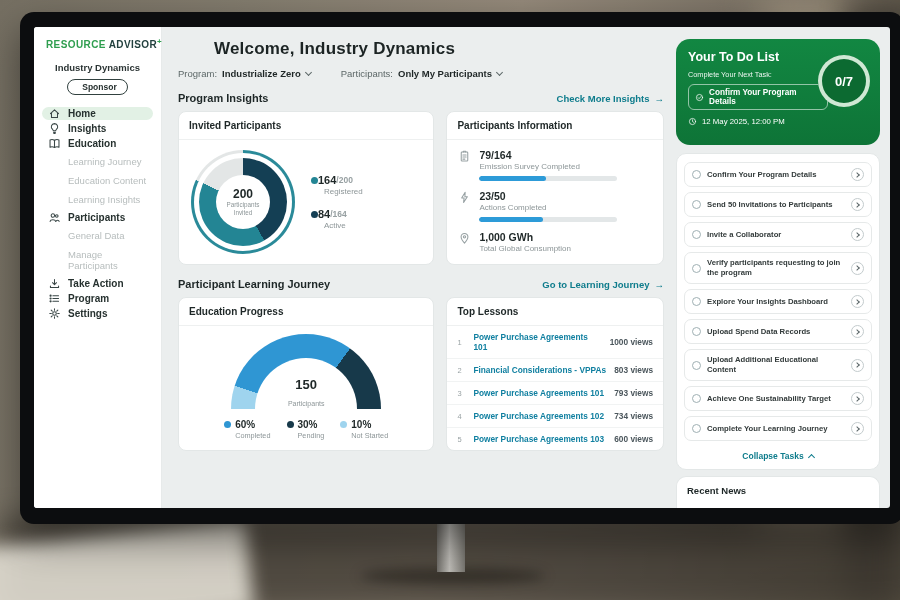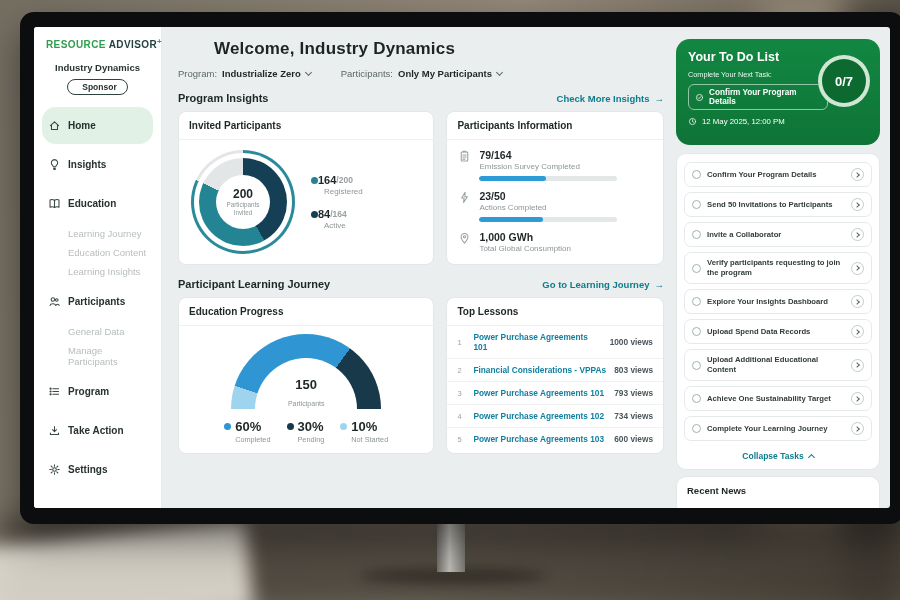--- a/index.html
+++ b/index.html
@@ -20,21 +20,21 @@
   .screen { position:absolute; left:14px; top:15px; width:856px; height:481px; background:#ebeeee; border-radius:3px; overflow:hidden; display:flex; }
 
   
   .sidebar { width:128px; flex-shrink:0; background:#fff; padding:10px 0 0; border-right:1px solid #e7eaea; }
   .logo { padding:0 12px; font-size:10px; font-weight:700; letter-spacing:.4px; white-space:nowrap; }
   .logo .g { color:#2f9e4f; } .logo .d { color:#23413f; } .logo .plus { color:#2f9e4f; font-size:8px; vertical-align:super; }
   .org { text-align:center; margin-top:12px; }
   .org-name { font-size:9.5px; font-weight:700; color:#2b3434; }
   .sponsor-pill { display:inline-flex; align-items:center; gap:4px; margin-top:6px; border:1px solid #31413f; border-radius:10px; padding:2px 10px; font-size:8.5px; font-weight:600; color:#26302f; background:#fff; }
   .nav { margin-top:12px; }
-  .nav-item { display:flex; align-items:center; gap:7px; margin:2px 8px; padding:12px 6px; border-radius:14px; font-size:10px; font-weight:700; color:#26312f; cursor:default; }
+  .nav-item { display:flex; align-items:center; gap:7px; margin:2px 8px; padding:0 6px; border-radius:14px; font-size:10px; font-weight:700; color:#26312f; cursor:default; }
   .nav-item.active { background:#e2f1e5; }
   .nav-item svg { width:13px; height:13px; flex-shrink:0; }
   .nav-sub { display:block; margin:0 8px; padding:4px 6px 4px 26px; font-size:9.5px; font-weight:400; color:#b7bdbd; }
 
   
   .main { flex:1; min-width:0; padding:12px 12px 0 16px; display:flex; flex-direction:column; }
   .welcome { font-size:17px; font-weight:700; color:#1c2424; letter-spacing:.2px;margin-left:36px; }
   .filters { display:flex; gap:30px; margin-top:9px; font-size:9.5px; color:#5d6868; align-items:center; }
   .filter { display:flex; align-items:center; gap:5px; }
   .filter b { color:#1e2626; font-size:9.5px; }
@@ -77,21 +77,21 @@
   .card-edu { flex:1.18; }
   .edu-body { padding:8px 10px 9px; display:flex; flex-direction:column; align-items:center; }
   .gaugewrap { position:relative; width:150px; height:76px; overflow:hidden; }
   .gauge { position:absolute; left:0; top:0; width:150px; height:150px; border-radius:50%;
            background:conic-gradient(from 270deg, #9fd4ee 0 18deg, #2f96d3 18deg 126deg, #17394a 126deg 180deg, transparent 180deg 360deg); }
   .gauge-hole { position:absolute; left:24px; top:24px; width:102px; height:102px; border-radius:50%; background:#fff; }
   .gauge-center { position:absolute; left:0; right:0; bottom:0; text-align:center; }
   .gauge-center b { font-size:13px; color:#1e2727; display:block; }
   .gauge-center span { font-size:7px; color:#8d9698; }
   .edu-legend { display:flex; gap:16px; margin-top:9px; }
-  .edu-leg-pct { display:flex; align-items:center; gap:4px; font-size:13px; font-weight:700; color:#1e2727; }
+  .edu-leg-pct { display:flex; align-items:center; gap:4px; font-size:10px; font-weight:700; color:#1e2727; }
   .edu-leg-lab { margin-left:11px; font-size:7.3px; color:#8d9698; margin-top:1px; }
 
   
   .card-lessons { flex:1; display:flex; flex-direction:column; }
   .lesson-row { display:flex; align-items:center; gap:8px; padding:6px 10px; border-bottom:1px solid #f1f3f3; }
   .lesson-rank { width:8px; font-size:7.5px; color:#9aa3a5; }
   .lesson-title { flex:1; font-size:8.3px; font-weight:600; color:#0f7fa0; cursor:pointer; }
   .lesson-views { font-size:8.3px; color:#4c575d; font-weight:600; white-space:nowrap; }
 
   
@@ -177,32 +177,32 @@
               <circle cx="6" cy="5.6" r="2.1"></circle>
               <circle cx="10.8" cy="6.2" r="1.6"></circle>
               <path d="M2.6 12.8c.4-2.6 6.4-2.6 6.8 0M9.8 12.8c.3-1.8 3.6-1.8 3.9 0"></path>
             </svg>
           <span>Participants</span>
         </div>
         <span class="nav-sub">General Data</span>
         <span class="nav-sub">Manage Participants</span>
         <div class="nav-item">
           <svg viewBox="0 0 16 16">
+              <path d="M8 3v6M5.5 7 8 9.5 10.5 7M3 11v2h10v-2"></path>
+            </svg>
+          <span>Take Action</span>
+        </div>
+        <div class="nav-item">
+          <svg viewBox="0 0 16 16">
               <path d="M6 4.5h7M6 8h7M6 11.5h7"></path>
               <circle cx="3.2" cy="4.5" r=".7"></circle>
               <circle cx="3.2" cy="8" r=".7"></circle>
               <circle cx="3.2" cy="11.5" r=".7"></circle>
             </svg>
           <span>Program</span>
-        </div>
-        <div class="nav-item">
-          <svg viewBox="0 0 16 16">
-              <path d="M8 3v6M5.5 7 8 9.5 10.5 7M3 11v2h10v-2"></path>
-            </svg>
-          <span>Take Action</span>
         </div>
         <div class="nav-item">
           <svg viewBox="0 0 16 16">
               <circle cx="8" cy="8" r="2.2"></circle>
               <path d="M8 2.2v1.9M8 11.9v1.9M2.2 8h1.9M11.9 8h1.9M3.9 3.9l1.3 1.3M10.8 10.8l1.3 1.3M12.1 3.9l-1.3 1.3M5.2 10.8l-1.3 1.3"></path>
             </svg>
           <span>Settings</span>
         </div>
       </nav>
     </aside>

